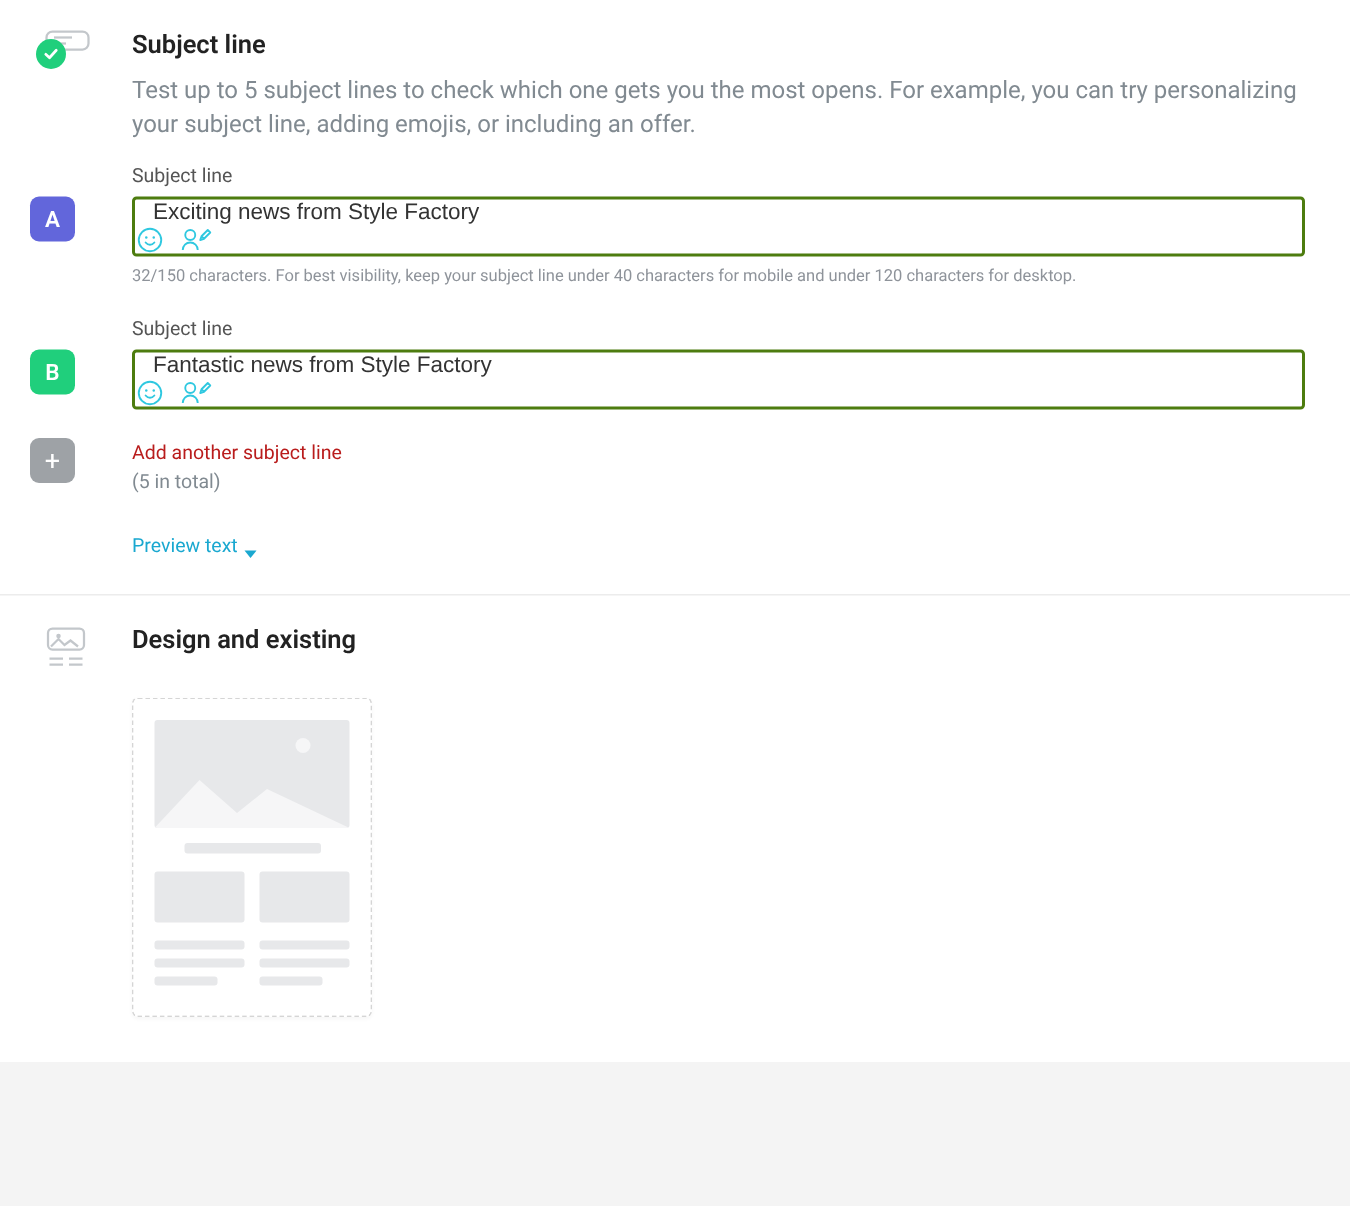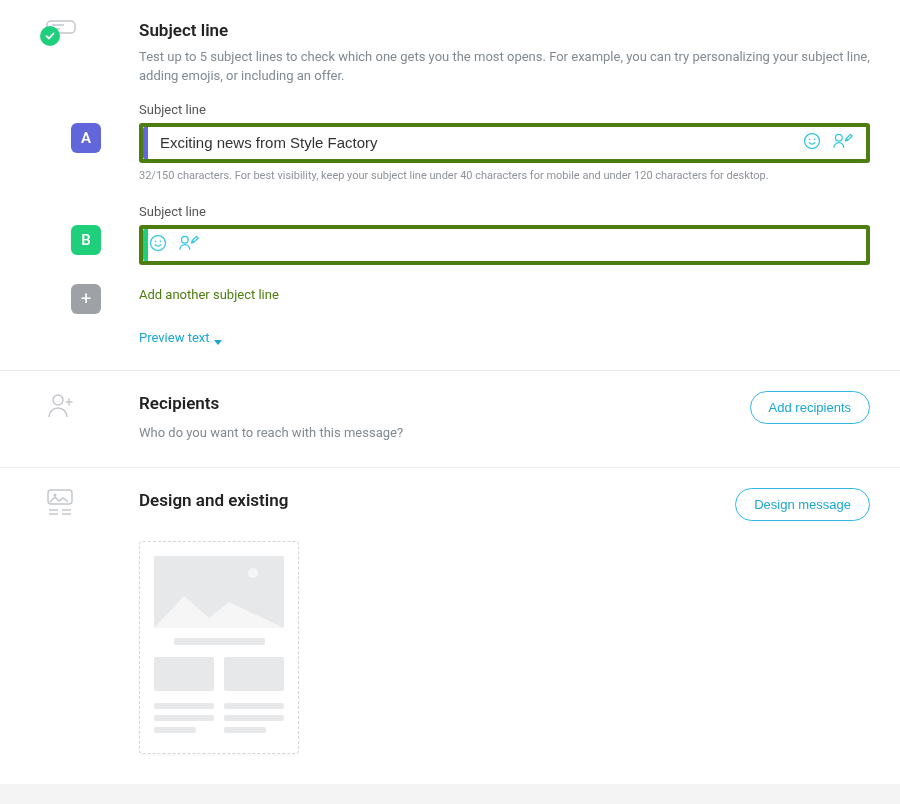--- a/index.html
+++ b/index.html
@@ -1,40 +1,40 @@
 <!DOCTYPE html>
 <html><head>
 <meta charset="utf-8">
 <style>
   * { box-sizing: border-box; margin: 0; padding: 0; }
   body { font-family: -apple-system, BlinkMacSystemFont, "Segoe UI", Roboto, Helvetica, Arial, sans-serif; background: #f4f4f4; color: #333; }
   .page { width: 900px; margin: 0 auto; background: #f4f4f4; }
   .card { background: #fff; }
-  .section { display: flex; padding: 20px 30px 24px 46px; border-bottom: 1px solid #ececec; gap: 35px; }
+  .section { display: flex; padding: 20px 30px 24px 30px; border-bottom: 1px solid #ececec; }
   .section:last-child { border-bottom: none; }
   .icon-col { width: 58px; flex: 0 0 58px; position: relative; }
   .content-col { flex: 1; }
   .title-row { display: flex; justify-content: space-between; align-items: center; }
   h3 { font-size: 17px; font-weight: 600; color: #222; margin-bottom: 8px; }
-  .desc { color: #818a91; font-size: 13px; line-height: 1.45; }
+  .desc { color: #818a91; font-size: 16px; line-height: 1.45; }
   .fld-label { color: #555; font-size: 13px; margin-top: 16px; margin-bottom: 6px; }
   .variant-row { position: relative; }
   .variant-chip { position: absolute; left: -68px; top: 0; width: 30px; height: 30px; border-radius: 6px; display:flex; align-items:center; justify-content:center; color:#fff; font-weight:600; font-size:15px; }
   .chip-a { background: #6266db; }
   .chip-b { background: #20cf7c; }
-  .input-wrap { display:flex; align-items:center; border:4px solid #4d7c0f; border-radius:3px; height:40px; position:relative; }
+  .input-wrap { display:flex; border:2px solid #4d7c0f; border-radius:3px; height:40px; position:relative;flex-direction:column; }
   .input-wrap .stripe { width:5px; height:100%; border-radius:2px 0 0 2px; }
   .stripe-a { background:#6266db; }
   .stripe-b { background:#20cf7c; }
   .input-wrap input { flex:1; border:none; outline:none; font-size:15px; padding:0 12px; color:#333; background:transparent; }
   .input-icons { display:flex; gap:10px; padding-right:12px; color:#2fc8e0; }
   .helper { color:#8e939a; font-size:11px; margin-top:6px; }
   .add-row { position:relative; margin-top:22px; }
   .add-chip { position:absolute; left:-68px; top:-3px; width:30px; height:30px; border-radius:6px; background:#9ea2a6; display:flex; align-items:center; justify-content:center; color:#fff; font-size:18px; font-weight:400; }
-  .link { color:#4d7c0f; font-size:13px; cursor:pointer; }
+  .link { color:#b91c1c; font-size:13px; cursor:pointer; }
   .sub { color:#818a91; font-size:13px; margin-top:4px; }
   .preview-link { color:#1aa8d0; font-size:13px; margin-top:28px; display:inline-flex; align-items:flex-end; gap:4px; cursor:pointer;}
   .caret-down { width:0; height:0; border-left:4px solid transparent; border-right:4px solid transparent; border-top:5px solid #1aa8d0; }
   .pill-btn { border:1px solid #32b5e6; color:#1aa8d0; background:#fff; border-radius:20px; padding:8px 18px; font-size:13px; cursor:pointer; white-space:nowrap; }
   
   .subject-icon { position:relative; display:block; }
   .subject-icon svg { display:block; }
   .check-badge { position:absolute; left:-6px; bottom:-6px; width:20px; height:20px; border-radius:50%; background:#20cf7c; display:flex; align-items:center; justify-content:center; }
   .recip-icon, .design-icon { color:#c3c7cb; }
   
@@ -103,20 +103,21 @@
           </div>
           <div class="helper">32/150 characters. For best visibility, keep your subject line under 40 characters for mobile and under 120 characters for desktop.</div>
         </div>
 
         
         <div class="fld-label" style="margin-top:22px">Subject line</div>
         <div class="variant-row">
           <div class="variant-chip chip-b">B</div>
           <div class="input-wrap">
             <div class="stripe stripe-b"></div>
+            <input type="text" value="Fantastic news from Style Factory" style="">
             <div class="input-icons">
               <span>
                 <svg width="20" height="20" viewBox="0 0 24 24" fill="none">
                     <circle cx="12" cy="12" r="9" stroke="#2fc8e0" stroke-width="1.5"></circle>
                     <circle cx="9" cy="10" r="1" fill="#2fc8e0"></circle>
                     <circle cx="15" cy="10" r="1" fill="#2fc8e0"></circle>
                     <path d="M8.5 14c1 1.2 2.2 1.8 3.5 1.8s2.5-.6 3.5-1.8" stroke="#2fc8e0" stroke-width="1.5" stroke-linecap="round"></path>
                   </svg>
               </span>
               <span>
@@ -127,66 +128,48 @@
                   </svg>
               </span>
             </div>
           </div>
         </div>
 
         
         <div class="add-row">
           <div class="add-chip">+</div>
           <div class="link">Add another subject line</div>
+          <div class="sub">(5 in total)</div>
         </div>
 
         <div class="preview-link">
           <span>Preview text</span>
           <span class="caret-down"></span>
         </div>
       </div>
     </div>
 
-    <div class="section">
-      <div class="icon-col">
-        <span class="recip-icon">
-          <svg width="30" height="28" viewBox="0 0 30 28" fill="none">
-              <circle cx="12" cy="9" r="5" stroke="#c3c7cb" stroke-width="1.5"></circle>
-              <path d="M3 26c0-5 4-9 9-9s9 4 9 9" stroke="#c3c7cb" stroke-width="1.5"></path>
-              <path d="M23 8v6M20 11h6" stroke="#c3c7cb" stroke-width="1.5" stroke-linecap="round"></path>
-            </svg>
-        </span>
-      </div>
-      <div class="content-col">
-        <div class="title-row">
-          <h3>Recipients</h3>
-          <button class="pill-btn">Add recipients</button>
-        </div>
-        <p class="desc">Who do you want to reach with this message?</p>
-      </div>
-    </div>
 
     <div class="section" style="padding-bottom:30px">
       <div class="icon-col">
         <span class="design-icon">
           <svg width="28" height="30" viewBox="0 0 28 30" fill="none">
             <rect x="2" y="2" width="24" height="14" rx="3" stroke="#c3c7cb" stroke-width="1.5"></rect>
             <circle cx="9" cy="7" r="1.5" fill="#c3c7cb"></circle>
             <path d="M4 14l5-5 4 4 4-3 5 4" stroke="#c3c7cb" stroke-width="1.5" fill="none"></path>
             <line x1="3" y1="22" x2="12" y2="22" stroke="#c3c7cb" stroke-width="1.5"></line>
             <line x1="16" y1="22" x2="25" y2="22" stroke="#c3c7cb" stroke-width="1.5"></line>
             <line x1="3" y1="26" x2="12" y2="26" stroke="#c3c7cb" stroke-width="1.5"></line>
             <line x1="16" y1="26" x2="25" y2="26" stroke="#c3c7cb" stroke-width="1.5"></line>
           </svg>
         </span>
       </div>
       <div class="content-col">
         <div class="title-row">
           <h3>Design and existing</h3>
-          <button class="pill-btn">Design message</button>
         </div>
 
         <div class="tpl">
           <div class="img">
             <div class="sun"></div>
             <svg class="mtn" viewBox="0 0 130 40" preserveAspectRatio="none">
                 <path d="M0 40 L30 8 L55 30 L75 14 L130 40 Z" fill="#f6f6f7"></path>
               </svg>
           </div>
           <div class="bar"></div>

